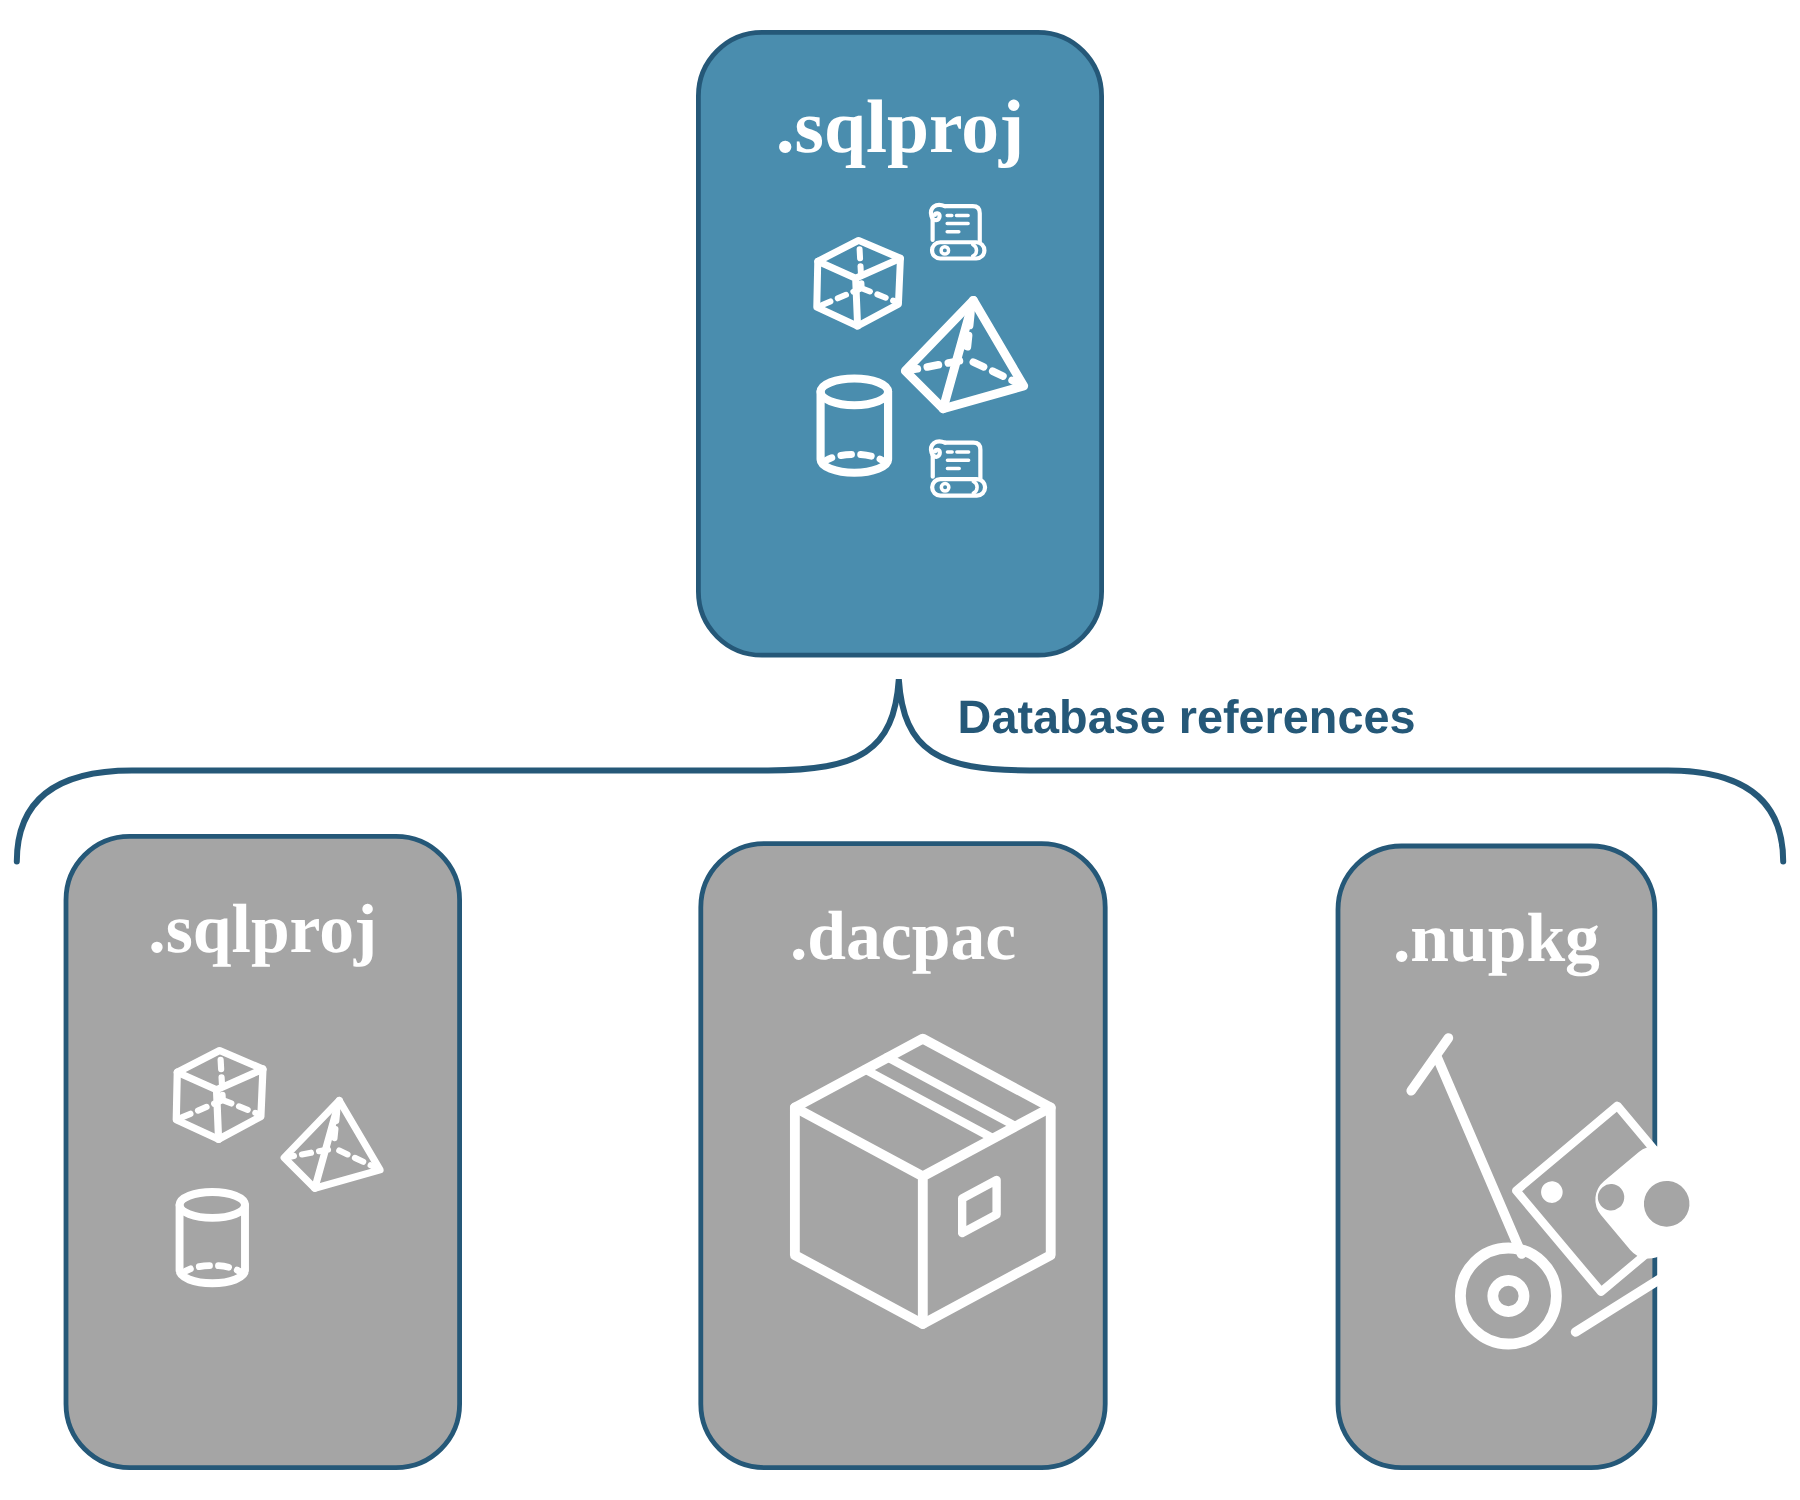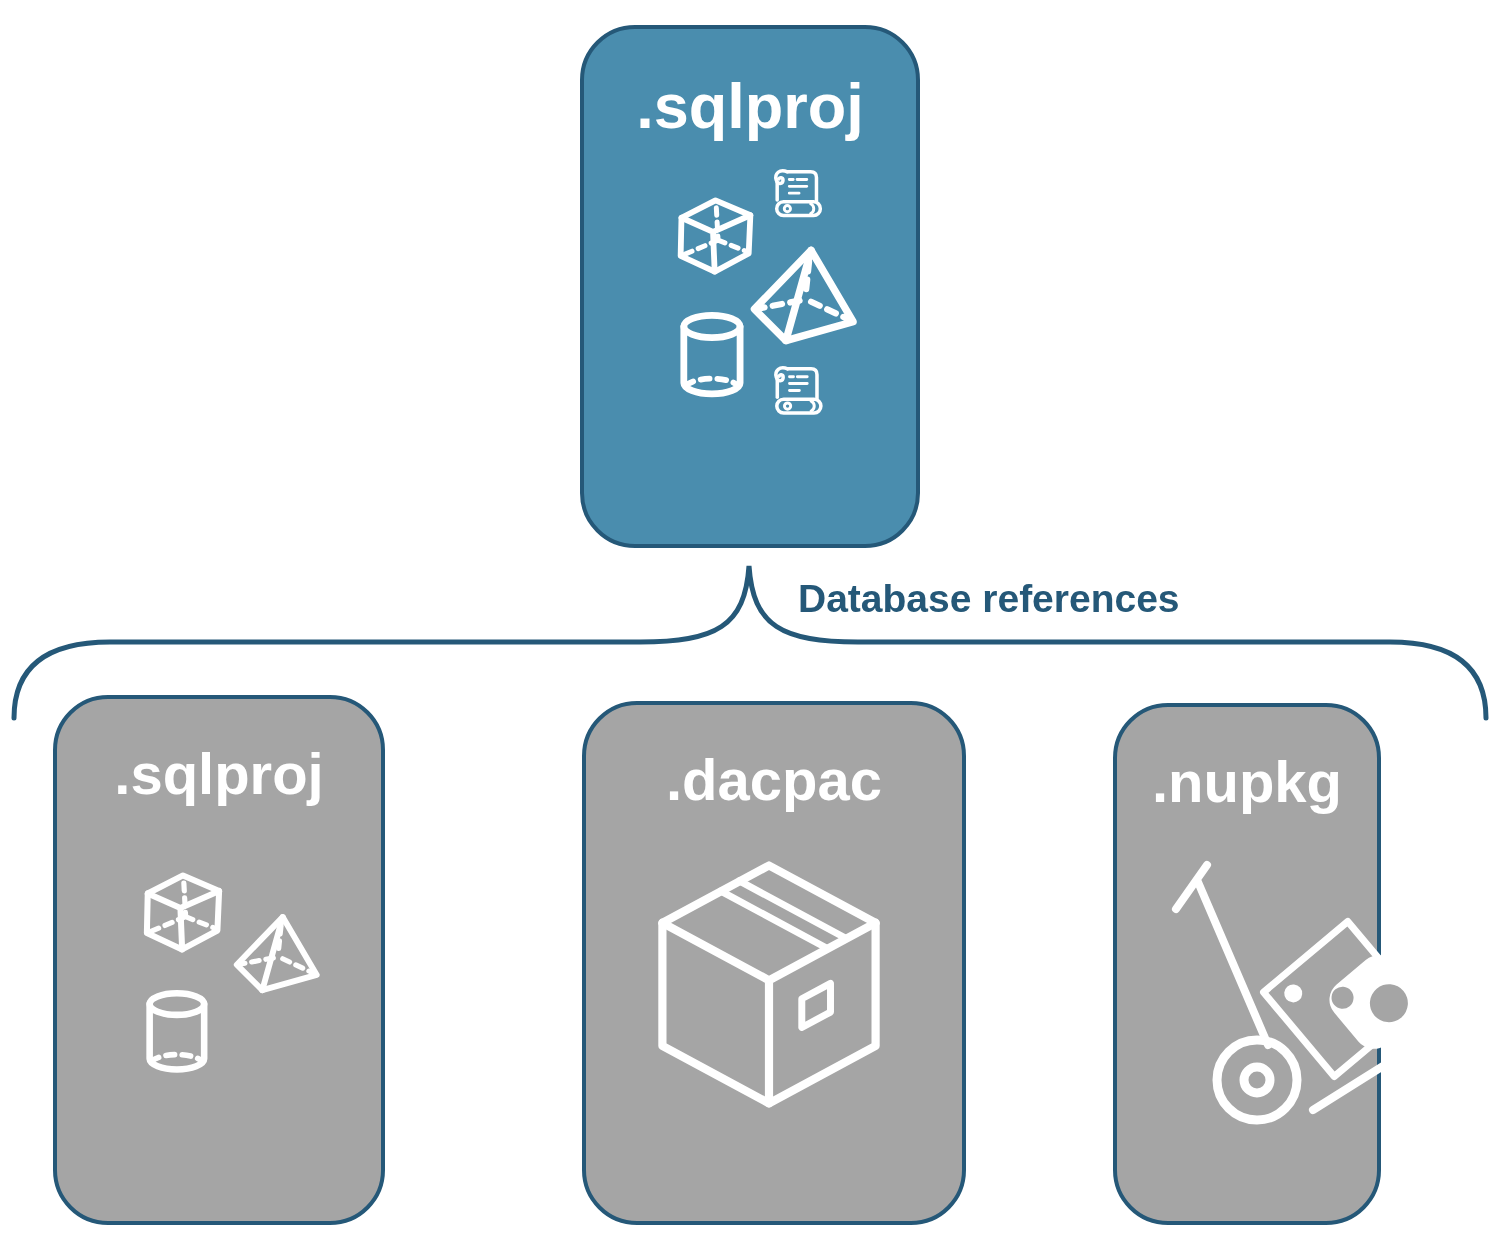--- a/index.html
+++ b/index.html
@@ -16,20 +16,21 @@
     width:1500px;height:1250px;
     background:var(--canvas-bg,#fff);
     overflow:hidden;
     font-family:"Liberation Sans", sans-serif;
   }
   .node{
     position:absolute;
     box-sizing:border-box;
     border:4px solid var(--outline,#255878);
     border-radius:55px;
+    font-family:Liberation Serif, serif;
   }
   .node.primary{background:var(--node-primary,#4A8DAE);}
   .node.gray{background:var(--node-gray,#A5A5A5);}
   .node-title{
     text-align:center;
     font-weight:700;
     color:var(--text-on-node,#fff);
     line-height:1;
     user-select:none;
   }
@@ -131,21 +132,21 @@
 
   <div class="node gray" style="left:53px;top:695px;width:332px;height:530px;">
     <div class="node-title child-title">.sqlproj</div>
     <svg class="icon-svg" style="left:58px;top:155px;" width="224" height="235" viewBox="0 0 224 235">
       <use href="#icon-cube" transform="translate(25,18) scale(0.86)"></use>
       <use href="#icon-pyramid" transform="translate(115,58) scale(0.85)"></use>
       <use href="#icon-cylinder" transform="translate(29,136) scale(0.94)"></use>
     </svg>
   </div>
 
-  <div class="node gray" style="left:582px;top:701px;width:384px;height:524px;">
+  <div class="node gray" style="left:582px;top:701px;width:341px;height:524px;">
     <div class="node-title child-title">.dacpac</div>
     <svg class="icon-svg" style="left:58px;top:138px;" width="250" height="290" viewBox="0 0 250 290">
       <use href="#icon-package" transform="translate(2,2) scale(2.05)"></use>
     </svg>
   </div>
 
   <div class="node gray" style="left:1113px;top:703px;width:268px;height:522px;">
     <div class="node-title child-title">.nupkg</div>
     <svg class="icon-svg" style="left:50px;top:150px;" width="280" height="280" viewBox="0 0 280 280">
       <use href="#icon-handtruck"></use>

